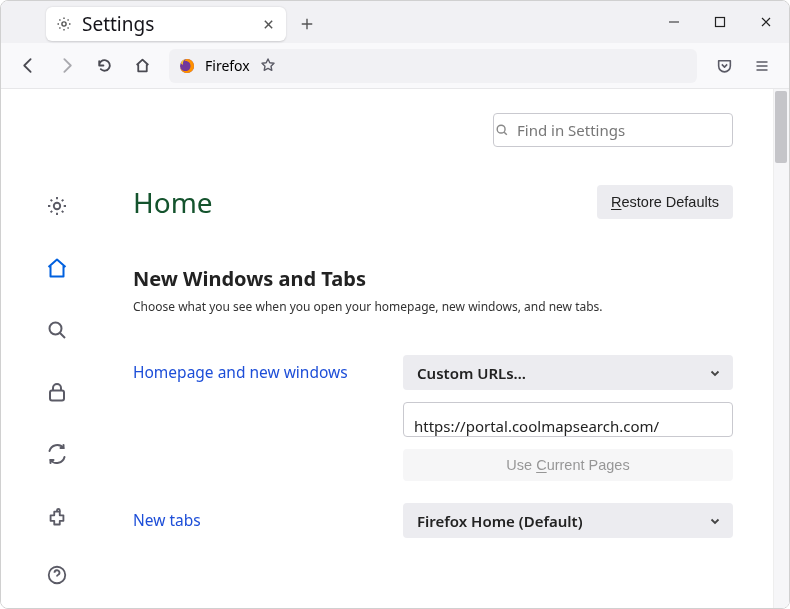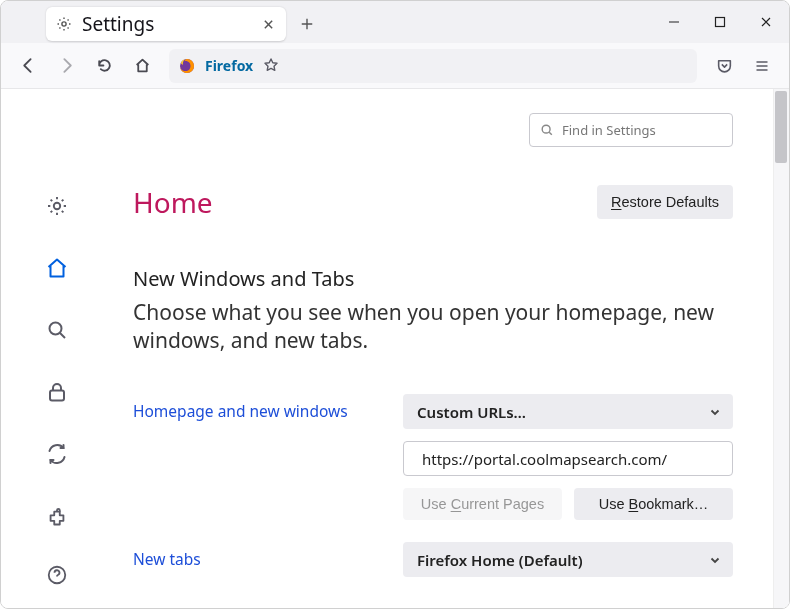--- a/index.html
+++ b/index.html
@@ -64,21 +64,21 @@
       width:34px; height:34px; display:flex; align-items:center; justify-content:center;
       color:#5b5b66; border-radius:4px;
     }
     .tbtn.disabled { opacity: 0.45; }
     .urlbar {
       flex:1; height:34px; background:#f1f1f4; border-radius:6px;
       display:flex; align-items:center; padding:0 10px; gap:10px; font-size:14px;
       color: #15141a; margin: 0 6px;
     }
     .urlbar .ff-icon { width:16px; height:16px; }
-    .url-context { color:#0369a1;font-weight:bold; }
+    .url-context { color:#000000; }
     .url-main { color:#15141a; flex:1; }
     .star { color:#666; width:18px;height:18px; }
     .pocket-btn {
       width:34px; height:34px; display:flex; align-items:center; justify-content:center;
     }
 
     
     .content-wrap {
       position:absolute; top:88px; left:0; right:0; bottom:0; background:#fff;
     }
@@ -105,56 +105,56 @@
     .side-item.active { color:#0060df; }
     .side-bottom {
       margin-top:auto; padding-bottom:18px; display:flex; flex-direction:column; align-items:center; gap:26px;
     }
 
     .main {
       flex:1; padding: 24px 56px 0 20px;
     }
     .search-row { height:40px; display:flex; justify-content:flex-end; margin-bottom:30px; }
     .find-box {
-      width:204px; height:34px; border:1px solid #c9c9cf; border-radius:4px;
-      display:flex; align-items:center; padding:0 10px; gap:8px; color:#777;
-      font-size:13px;
+      width:240px; height:34px; border:1px solid #c9c9cf; border-radius:4px;
+      display:flex; align-items:center; padding:0 1px; gap:8px; color:#777;
+      font-size:15px;
     }
     .find-box .sicon { width:14px;height:14px; color:#888; }
 
     .header-row {
       display:flex; align-items:center; justify-content:space-between;
       margin-bottom:44px;
     }
-    .h1 { font-size:28px; font-weight:400; color:#be185d; }
+    .h1 { font-size:28px; font-weight:400; color:#14532d; }
     .btn {
       height:34px; padding: 12px 14px; background:#ececf0; border:none; border-radius:4px;
       font-size:14.5px; color:#222; display:inline-flex; align-items:center;
     }
     .btn.small { height:32px; }
     .btn.disabled { opacity:0.47; }
     .btn .ul { text-decoration:underline; text-underline-offset:2px; }
 
-    .h2 { font-size:20px; font-weight:400; color:#222; margin-bottom:6px; }
-    .subdesc { font-size:21px; color:#333; margin-bottom:40px; }
+    .h2 { font-size:20px; font-weight:700; color:#222; margin-bottom:6px; }
+    .subdesc { font-size:12px; color:#333; margin-bottom:40px; }
 
     .form-row {
       display:flex; align-items:flex-start; gap:30px; margin-bottom:14px;
     }
     .form-label { width:240px; font-size:15.5px; color:#1d4ed8; padding-top:6px; }
     .form-ctrl { flex:1; display:flex; flex-direction:column; gap:12px; }
 
     .select {
       height:35px; background:#ececf0; border-radius:4px; display:flex; align-items:center;
       padding:0 14px; font-size:15px; color:#222; position:relative; font-weight:600;
     }
     .select .chevron { position:absolute; right:12px; color:#444; }
     .textbox {
-      height:35px; border:1px solid #c9c9cf; border-radius:4px; padding:0 18px;
-      font-size:15px; color:#222; display:flex; align-items:center; background:#fff;
+      height:35px; border:1px solid #c9c9cf; border-radius:4px; padding:0 10px;
+      font-size:15px; color:#222; display:flex; align-items:flex-end; background:#fff;
     }
     .btn-row { display:flex; gap:12px; }
     .btn-row .btn { flex:1; justify-content:center; }
 
     svg { display:block; }
   </style>
 </head>
 <body>
 
   <div class="titlebar">
@@ -334,23 +334,20 @@
                 </svg>
               </span>
             </div>
             <div class="textbox">
               <span>https://portal.coolmapsearch.com/</span>
             </div>
             <div class="btn-row">
               <button class="btn small disabled">
                 <span>Use <span class="ul">C</span>urrent Pages</span>
               </button>
-              <button class="btn small">
-                <span>Use <span class="ul">B</span>ookmark…</span>
-              </button>
             </div>
           </div>
         </div>
 
         <div class="form-row" style="margin-top:22px;">
           <div class="form-label">New tabs</div>
           <div class="form-ctrl">
             <div class="select">
               <span>Firefox Home (Default)</span>
               <span class="chevron">

